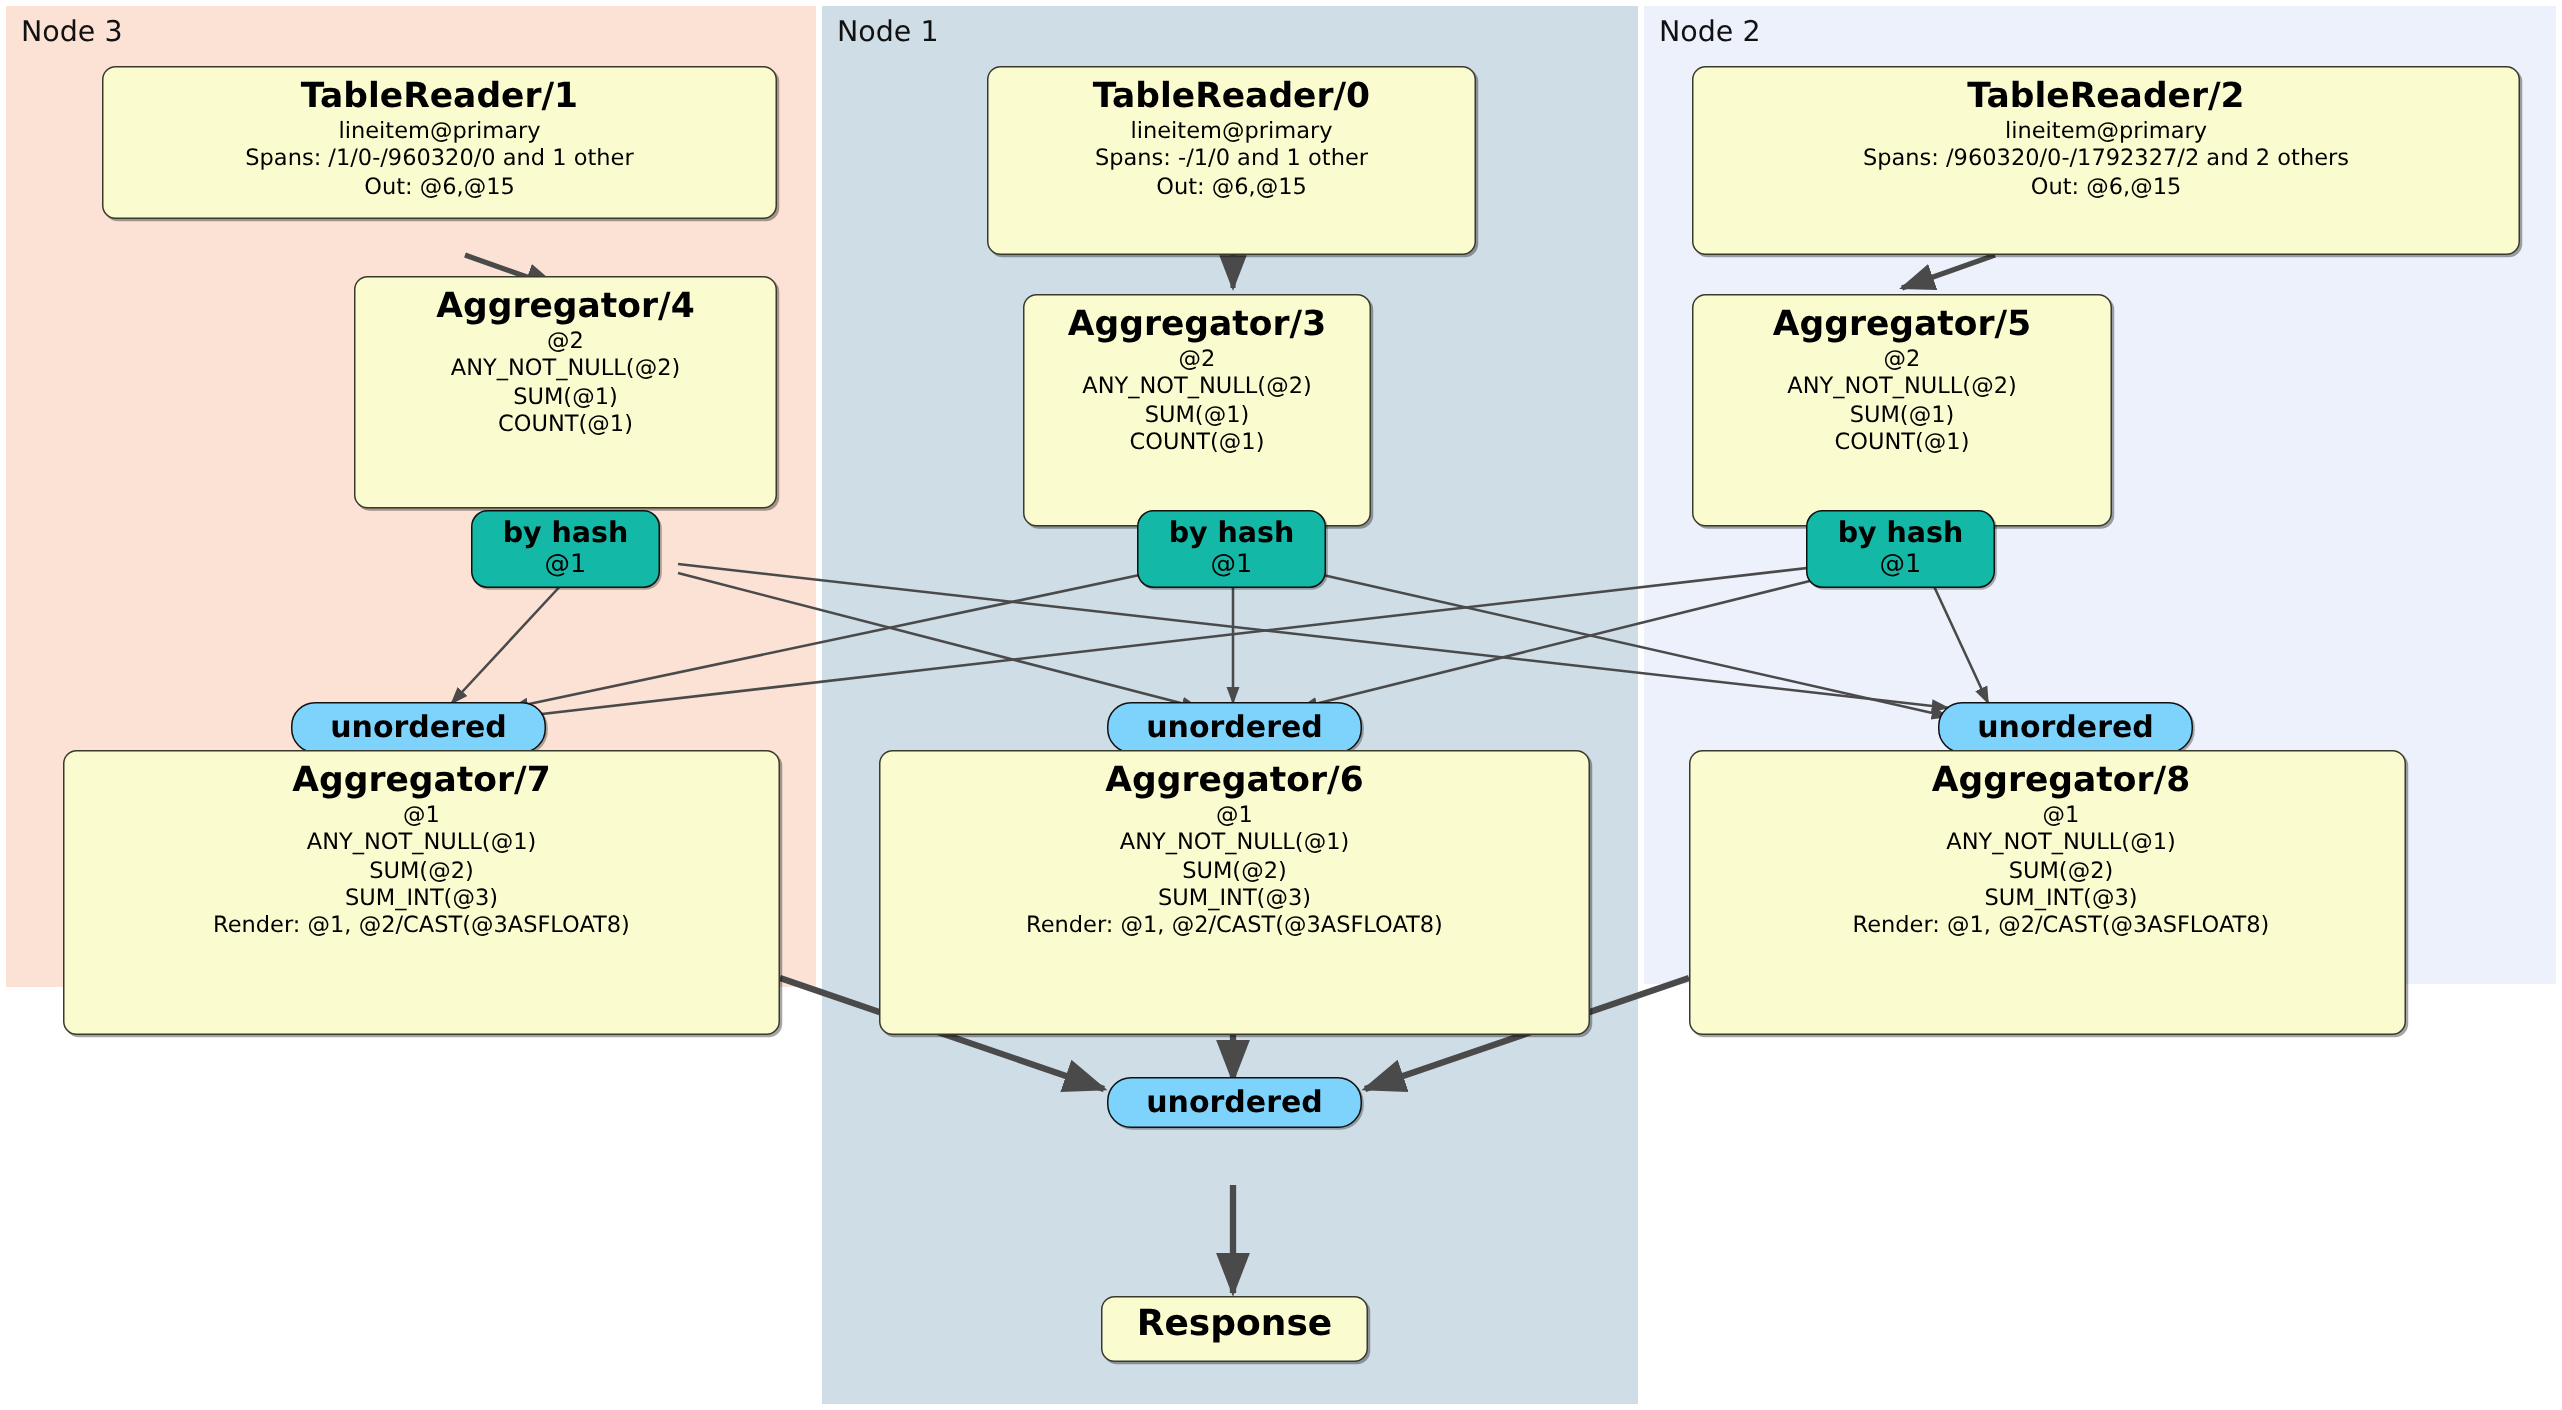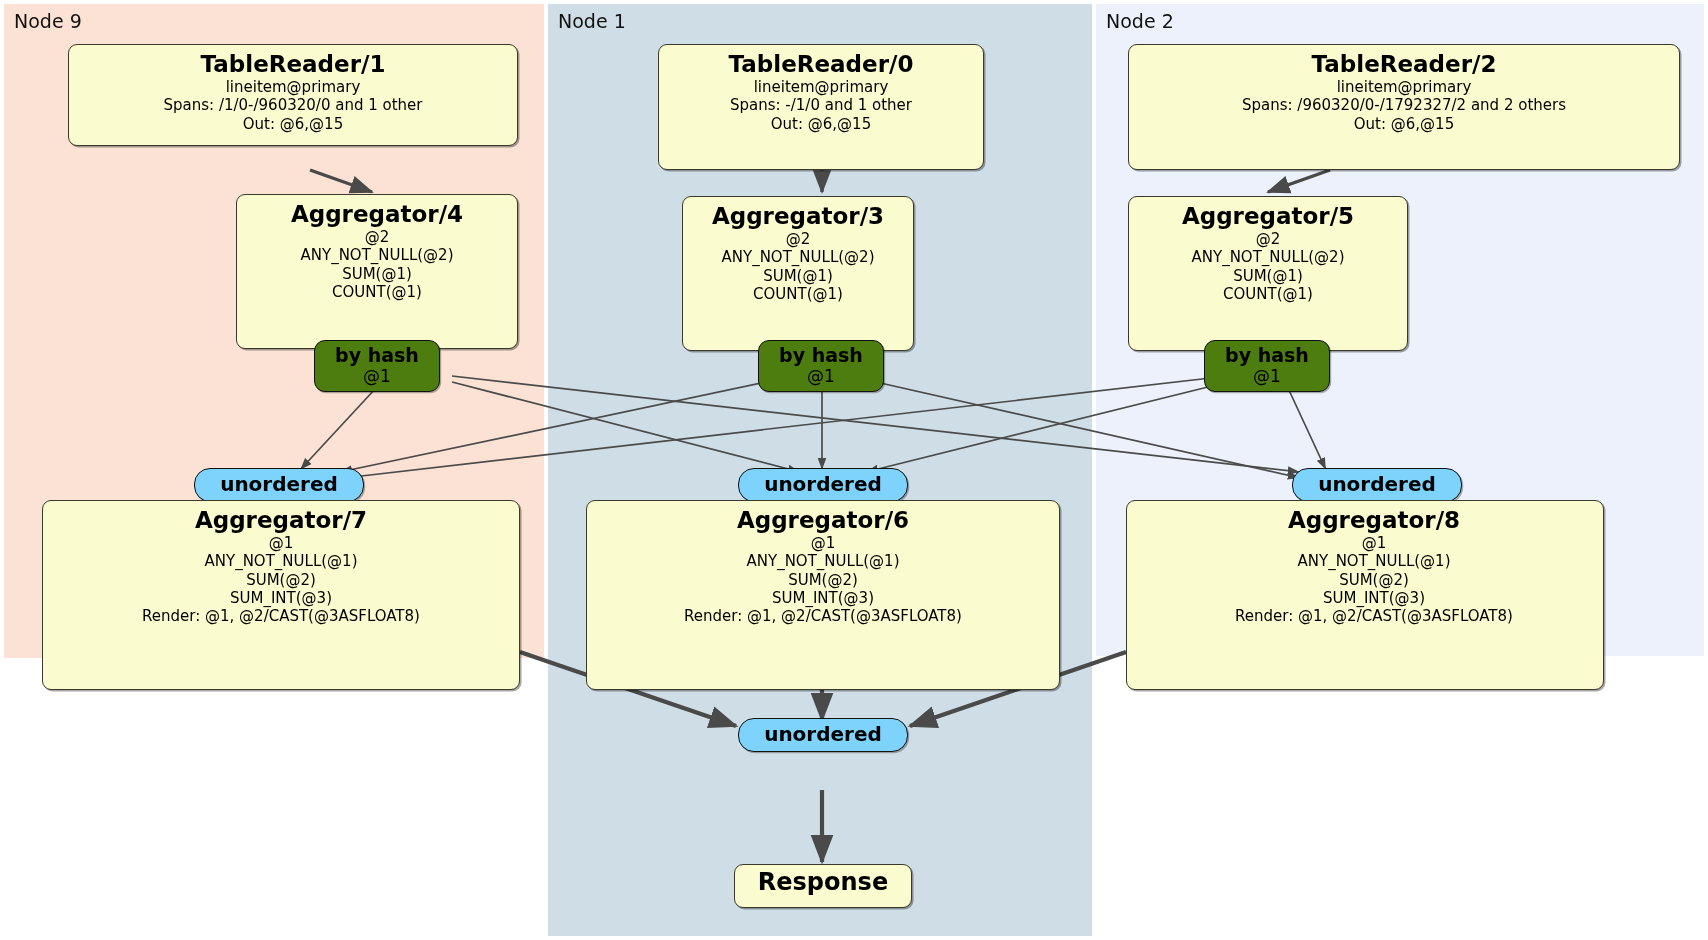--- a/index.html
+++ b/index.html
@@ -18,36 +18,36 @@
   svg#edges{position:absolute;left:0;top:0;width:1708px;height:940px;pointer-events:none;}
 
   .box{position:absolute;box-sizing:border-box;background:#fbfbd0;border:1.6px solid #3a3a2c;
        border-radius:9px;box-shadow:1.5px 1.5px 0 rgba(0,0,0,0.35);
        text-align:center;color:#000;line-height:1.22;padding:5px 10px 7px 10px;}
   .box .title{font-weight:bold;font-size:23px;letter-spacing:0px;}
   .box .line{font-size:15px;}
 
   .pill{position:absolute;box-sizing:border-box;border:1.7px solid #111;border-radius:15px;
         text-align:center;color:#000;line-height:1.15;box-shadow:1.2px 1.2px 0 rgba(0,0,0,0.3);}
-  .pill.hash{background:#4d7c0f;border-radius:11px;padding-top:4px;}
+  .pill.hash{background:#14b8a6;border-radius:11px;padding-top:4px;}
   .pill.hash .t{font-weight:bold;font-size:19px;}
   .pill.hash .s{font-size:17px;}
   .pill.unord{background:#7dd3fc;border-radius:16px;}
   .pill.unord .t{font-weight:bold;font-size:20px;line-height:30px;}
 
   .tight{padding:3px 12px 5px 12px;}
   .tight .title{font-size:24px;}
 </style>
 </head>
 <body>
 
 <div id="stage">
 
   <div class="node-panel" id="panel-node3">
-    <div class="panel-label">Node 9</div>
+    <div class="panel-label">Node 3</div>
   </div>
   <div class="node-panel" id="panel-node1">
     <div class="panel-label">Node 1</div>
   </div>
   <div class="node-panel" id="panel-node2">
     <div class="panel-label">Node 2</div>
   </div>
 
   <svg id="edges" viewBox="0 0 1708 940">
     <defs>
@@ -131,21 +131,21 @@
     <div class="line">Out: @6,@15</div>
   </div>
 
   <div class="box" style="left:1128px;top:44px;width:552px;height:126px;">
     <div class="title">TableReader/2</div>
     <div class="line">lineitem@primary</div>
     <div class="line">Spans: /960320/0-/1792327/2 and 2 others</div>
     <div class="line">Out: @6,@15</div>
   </div>
 
-  <div class="box" style="left:236px;top:194px;width:282px;height:155px;">
+  <div class="box" style="left:236px;top:184px;width:282px;height:155px;">
     <div class="title">Aggregator/4</div>
     <div class="line">@2</div>
     <div class="line">ANY_NOT_NULL(@2)</div>
     <div class="line">SUM(@1)</div>
     <div class="line">COUNT(@1)</div>
   </div>
 
   <div class="box" style="left:682px;top:196px;width:232px;height:155px;">
     <div class="title">Aggregator/3</div>
     <div class="line">@2</div>

